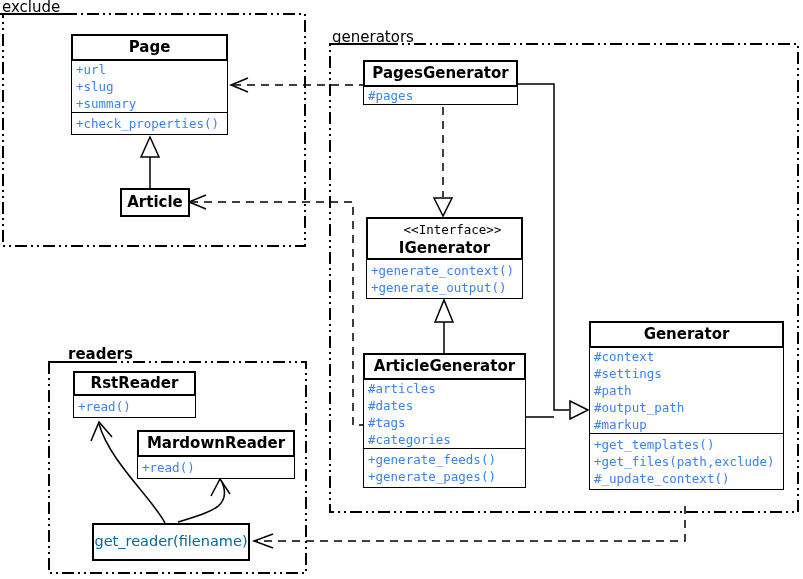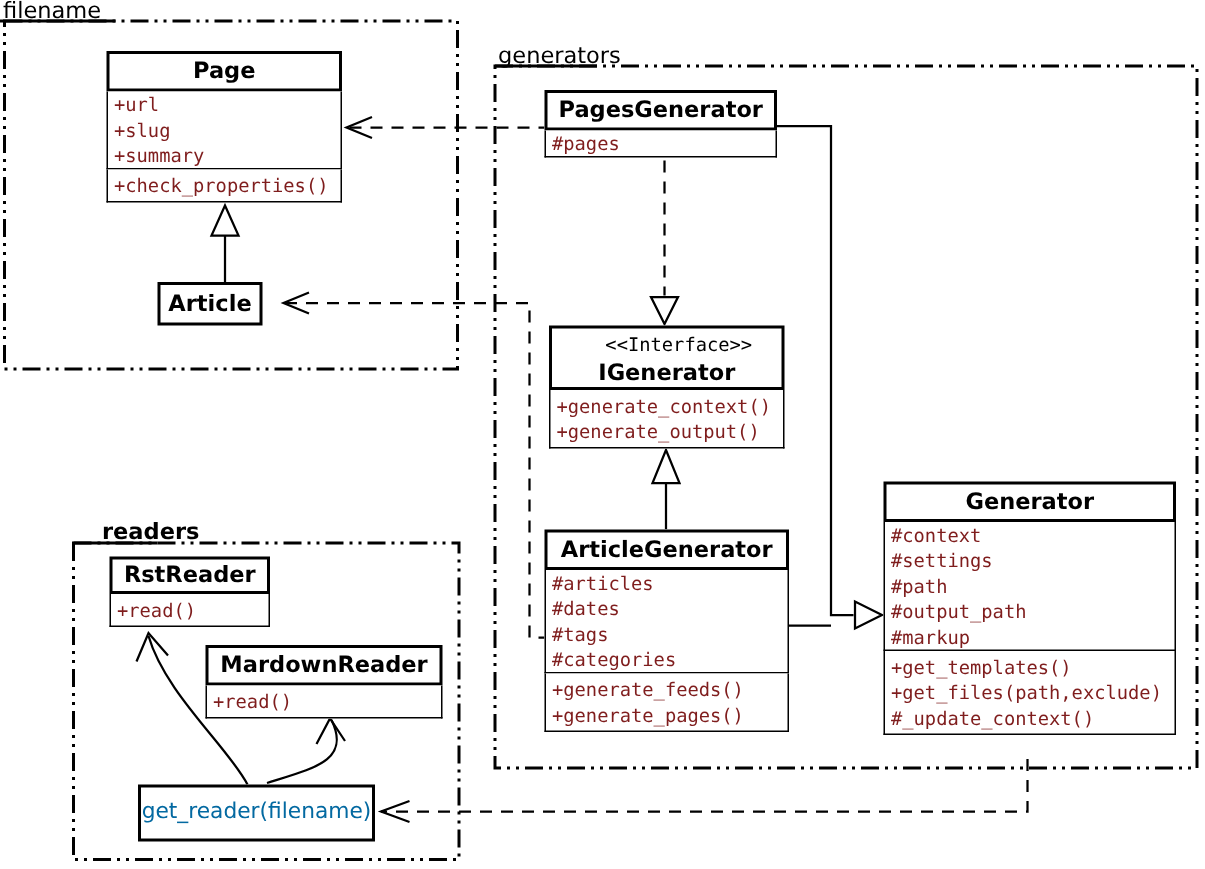--- a/index.html
+++ b/index.html
@@ -49,21 +49,21 @@
   }
   .uml-sect{
     box-sizing:border-box;
     border:1px solid #000;
     border-top:0;
     background:#ffffff;
     font-family:"DejaVu Sans Mono",monospace;
     font-size:12.5px;
     line-height:17px;
     padding:0 4px;
-    color:#7f1d1d;
+    color:#3b82f6;
     white-space:nowrap;
   }
   .uml-sect.methods{padding:2px 4px;}
   .uml-node{
     position:absolute;
     box-sizing:border-box;
     border:2px solid #000;
     background:#ffffff;
     font:14.5px "DejaVu Sans",sans-serif;
     color:#0369a1;
@@ -131,37 +131,37 @@
       <path d="M165,523 C152,498 110,462 99,424"></path>
       <polyline points="91,441 99,422 112,437"></polyline>
     </g>
 
     <g stroke-width="1.5">
       <path d="M178,522 C210,512 234,507 221,480"></path>
       <polyline points="211,496 220,479 230,494"></polyline>
     </g>
   </svg>
 
-  <div class="pkg-label" style="left:2px;top:0px;">filename</div>
+  <div class="pkg-label" style="left:2px;top:0px;">exclude</div>
   <div class="pkg-label" style="left:332px;top:30px;">generators</div>
   <div class="pkg-label" style="left:68px;top:347px;font-weight:bold;">readers</div>
 
   <div class="uml-class" style="left:71px;top:34px;width:157px;">
     <div class="uml-name">Page</div>
     <div class="uml-sect attrs">
       <div>+url</div>
       <div>+slug</div>
       <div>+summary</div>
     </div>
     <div class="uml-sect methods">
       <div>+check_properties()</div>
     </div>
   </div>
 
-  <div class="uml-class" style="left:105px;top:188px;width:70px;">
+  <div class="uml-class" style="left:120px;top:188px;width:70px;">
     <div class="uml-name" style="line-height:25px;">Article</div>
   </div>
 
   <div class="uml-class" style="left:363px;top:60px;width:155px;">
     <div class="uml-name">PagesGenerator</div>
     <div class="uml-sect attrs">
       <div>#pages</div>
     </div>
   </div>
 
@@ -199,21 +199,21 @@
       <div>#output_path</div>
       <div>#markup</div>
     </div>
     <div class="uml-sect methods">
       <div>+get_templates()</div>
       <div>+get_files(path,exclude)</div>
       <div>#_update_context()</div>
     </div>
   </div>
 
-  <div class="uml-class" style="left:73px;top:371px;width:107px;">
+  <div class="uml-class" style="left:73px;top:371px;width:123px;">
     <div class="uml-name" style="line-height:21px;">RstReader</div>
     <div class="uml-sect methods">
       <div>+read()</div>
     </div>
   </div>
 
   <div class="uml-class" style="left:137px;top:430px;width:158px;">
     <div class="uml-name">MardownReader</div>
     <div class="uml-sect methods">
       <div>+read()</div>

